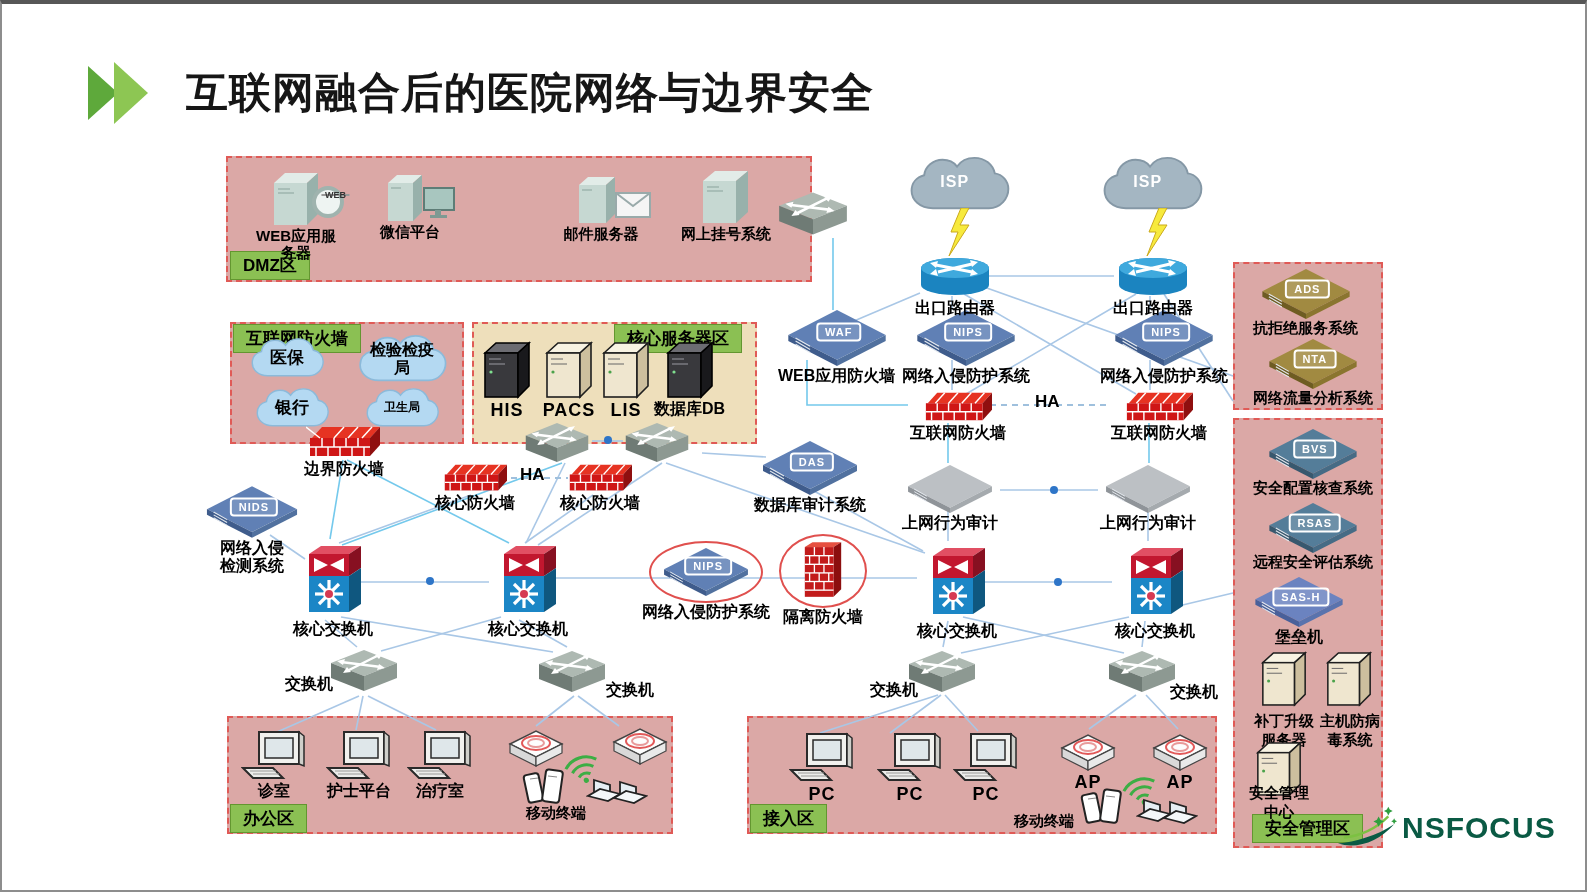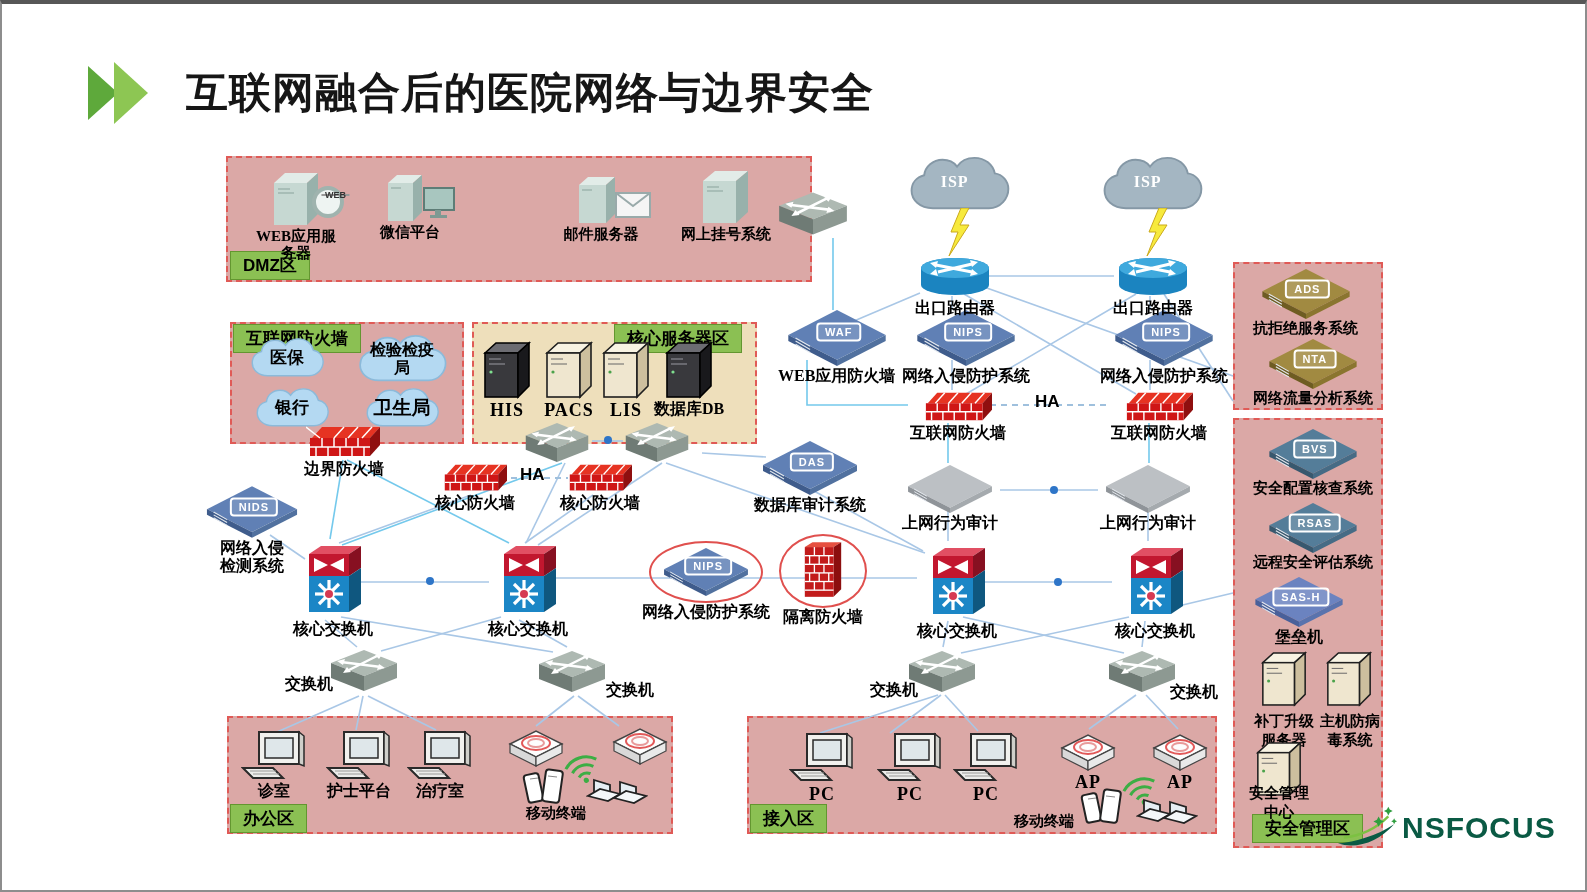--- a/index.html
+++ b/index.html
@@ -16,21 +16,21 @@
   .zone.tan{background:#eedfbb;}
   .zlabel{position:absolute;background:#8bc053;border:1px solid #639630;color:#000;font-weight:700;font-size:17px;
     padding:2px 12px;white-space:nowrap;z-index:2;}
   .wires{position:absolute;left:0;top:0;z-index:1;pointer-events:none;}
   .wires .lb line,.wires .lb path{stroke:#a9c7e6;stroke-width:1.6;fill:none;}
   .wires .cy line,.wires .cy path{stroke:#74c9ec;stroke-width:1.6;fill:none;}
   .wires .da line{stroke:#9fc0dd;stroke-width:1.8;stroke-dasharray:6 5;}
   .wires .dot circle{fill:#2e75c8;}
   .node{position:absolute;display:flex;flex-direction:column;align-items:center;z-index:2;}
   .icoWrap{position:relative;line-height:0;}
-  .lbl{font-weight:700;font-size:15px;color:#000;text-align:center;line-height:1.12;white-space:nowrap;font-family:Liberation Serif, serif;}
+  .lbl{font-weight:700;font-size:15px;color:#000;text-align:center;line-height:1.12;white-space:nowrap;}
   .lbl.wrap{white-space:normal;text-align:center;}
   .lbl.s16{font-size:16px;}
   .lbl.s18{font-size:18px;letter-spacing:1px;}
   .flbl{position:absolute;font-weight:700;font-size:16px;color:#000;z-index:2;white-space:nowrap;}
   .badge{position:absolute;left:52%;top:40%;transform:translate(-50%,-50%);color:#fff;font-weight:700;font-size:11px;
     border:2px solid #fff;border-radius:4px;padding:0 7px;background:rgba(255,255,255,.15);letter-spacing:1px;line-height:15px;white-space:nowrap;}
   .ha{position:absolute;font-weight:700;font-size:17px;color:#000;z-index:2;background:transparent;}
   .oval{border:2px solid #e0504e;border-radius:50%;display:flex;align-items:center;justify-content:center;position:relative;box-sizing:border-box;}
   
   .ap-blue .t{fill:#6080b5}.ap-blue .l{fill:#3f5c8c}.ap-blue .r{fill:#51719f}
@@ -228,21 +228,21 @@
   <div class="node" style="left:251px;top:382px">
     <div class="icoWrap"><svg width="78" height="44" viewBox="0 0 110 62">
           <path d="M28,56 C14,56 6,47 6,38 C6,30 11,24 19,22 C20,13 28,6 38,6 C45,6 50,9 53,13 C57,7 64,4 71,4 C82,4 90,11 92,20 C100,21 106,28 106,36 C106,46 98,56 86,56 Z" fill="#b4d9f2" stroke="#8cbada" stroke-width="2"></path>
         </svg>
     <span class="lbl" style="position:absolute;left:50%;top:50%;transform:translate(-50%,-50%);font-size:17px">银行</span></div>
   </div>
   <div class="node" style="left:359px;top:382px">
     <div class="icoWrap"><svg width="82" height="44" viewBox="0 0 110 62">
           <path d="M28,56 C14,56 6,47 6,38 C6,30 11,24 19,22 C20,13 28,6 38,6 C45,6 50,9 53,13 C57,7 64,4 71,4 C82,4 90,11 92,20 C100,21 106,28 106,36 C106,46 98,56 86,56 Z" fill="#b4d9f2" stroke="#8cbada" stroke-width="2"></path>
         </svg>
-    <span class="lbl" style="position:absolute;left:50%;top:50%;transform:translate(-50%,-50%);font-size:19px">卫生局</span></div>
+    <span class="lbl" style="position:absolute;left:50%;top:50%;transform:translate(-50%,-50%);font-size:12px">卫生局</span></div>
   </div>
 
   <div class="node" style="left:302px;top:420px">
     <svg width="76" height="36" viewBox="0 0 76 36">
         <polygon points="6,14 16,3 74,3 64,14" fill="#e63322"></polygon>
         <polygon points="64,14 74,3 74,21 64,32" fill="#8f0f0f"></polygon>
         <rect x="4" y="14" width="60" height="18" fill="#cf1616"></rect>
         <g stroke="#fff" stroke-width="1.5">
           <line x1="4" y1="23" x2="64" y2="23"></line>
           <line x1="16" y1="14" x2="16" y2="23"></line>

